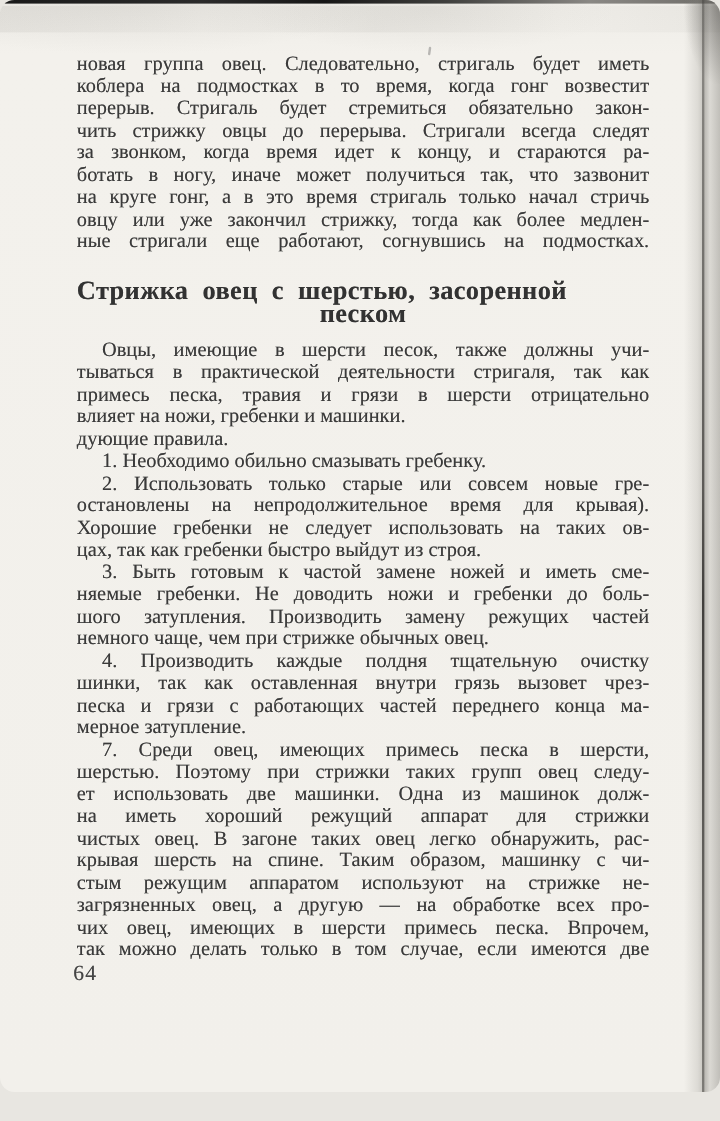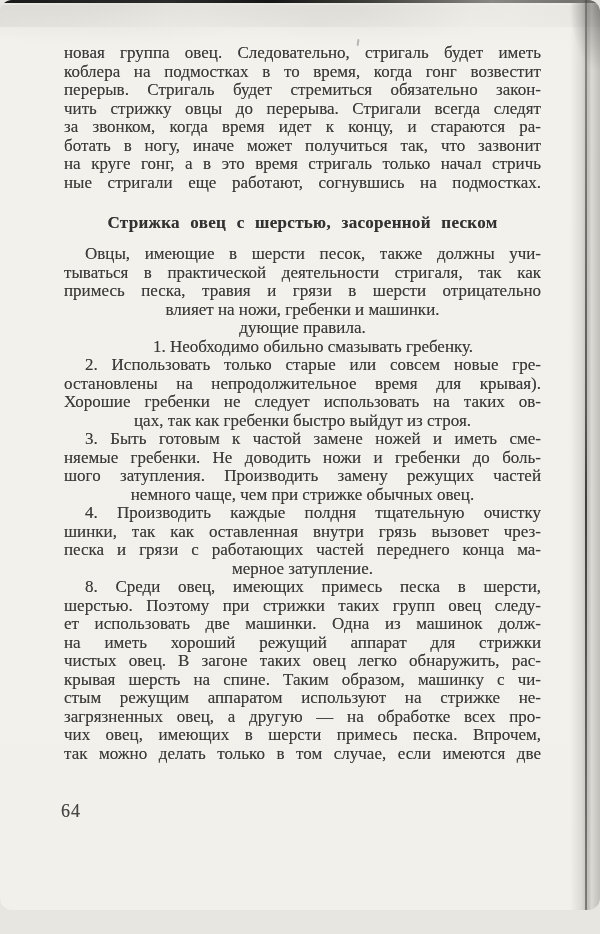--- a/index.html
+++ b/index.html
@@ -45,26 +45,26 @@
   .corner-shade{
     position:absolute;top:0;right:0;width:30px;height:70px;
     background:radial-gradient(ellipse at top right, rgba(60,58,55,0.45), rgba(60,58,55,0) 72%);
   }
   .content{
     position:absolute;left:64px;top:44px;width:477px;
     font-size:17px;line-height:18.5px;color:#3a3a3a;
     text-shadow:0 0 0.5px rgba(58,58,58,0.55);
   }
   .para{margin:0;}
-  .line{text-align:center;}
+  .line{text-align:left;}
   .line.j{text-align:justify;text-align-last:justify;}
   .line.ind{text-indent:21px;}
   .heading{
     font-weight:bold;text-align-last:center;
-    font-size:17px;line-height:19px;
+    font-size:22px;line-height:19px;
     margin:21px 0 13px;color:#323232;
     word-spacing:6px;letter-spacing:0.3px;
   }
   .pagenum{
     position:absolute;left:61px;top:801px;
     font-size:18px;color:#454545;letter-spacing:1px;
     text-shadow:0 0 0.5px rgba(58,58,58,0.5);
   }
   .speck{
     position:absolute;left:357px;top:39px;width:2px;height:7px;
@@ -83,20 +83,21 @@
   <div class="speck"></div>
   <div class="content">
       <div class="para">
         <div class="line j">новая группа овец. Следовательно, стригаль будет иметь</div>
         <div class="line j">коблера на подмостках в то время, когда гонг возвестит</div>
         <div class="line j">перерыв. Стригаль будет стремиться обязательно закон-</div>
         <div class="line j">чить стрижку овцы до перерыва. Стригали всегда следят</div>
         <div class="line j">за звонком, когда время идет к концу, и стараются ра-</div>
         <div class="line j">ботать в ногу, иначе может получиться так, что зазвонит</div>
         <div class="line j">на круге гонг, а в это время стригаль только начал стричь</div>
+        <div class="line j">овцу или уже закончил стрижку, тогда как более медлен-</div>
         <div class="line j">ные стригали еще работают, согнувшись на подмостках.</div>
       </div>
       <div class="heading">Стрижка овец с шерстью, засоренной песком</div>
       <div class="para">
         <div class="line j ind">Овцы, имеющие в шерсти песок, также должны учи-</div>
         <div class="line j">тываться в практической деятельности стригаля, так как</div>
         <div class="line j">примесь песка, травия и грязи в шерсти отрицательно</div>
         <div class="line">влияет на ножи, гребенки и машинки.</div>
       </div>
       <div class="para">
@@ -117,21 +118,21 @@
         <div class="line j">шого затупления. Производить замену режущих частей</div>
         <div class="line">немного чаще, чем при стрижке обычных овец.</div>
       </div>
       <div class="para">
         <div class="line j ind">4. Производить каждые полдня тщательную очистку</div>
         <div class="line j">шинки, так как оставленная внутри грязь вызовет чрез-</div>
         <div class="line j">песка и грязи с работающих частей переднего конца ма-</div>
         <div class="line">мерное затупление.</div>
       </div>
       <div class="para">
-        <div class="line j ind">8. Среди овец, имеющих примесь песка в шерсти,</div>
+        <div class="line j ind">7. Среди овец, имеющих примесь песка в шерсти,</div>
         <div class="line j">шерстью. Поэтому при стрижки таких групп овец следу-</div>
         <div class="line j">ет использовать две машинки. Одна из машинок долж-</div>
         <div class="line j">на иметь хороший режущий аппарат для стрижки</div>
         <div class="line j">чистых овец. В загоне таких овец легко обнаружить, рас-</div>
         <div class="line j">крывая шерсть на спине. Таким образом, машинку с чи-</div>
         <div class="line j">стым режущим аппаратом используют на стрижке не-</div>
         <div class="line j">загрязненных овец, а другую — на обработке всех про-</div>
         <div class="line j">чих овец, имеющих в шерсти примесь песка. Впрочем,</div>
         <div class="line j">так можно делать только в том случае, если имеются две</div>
       </div>

